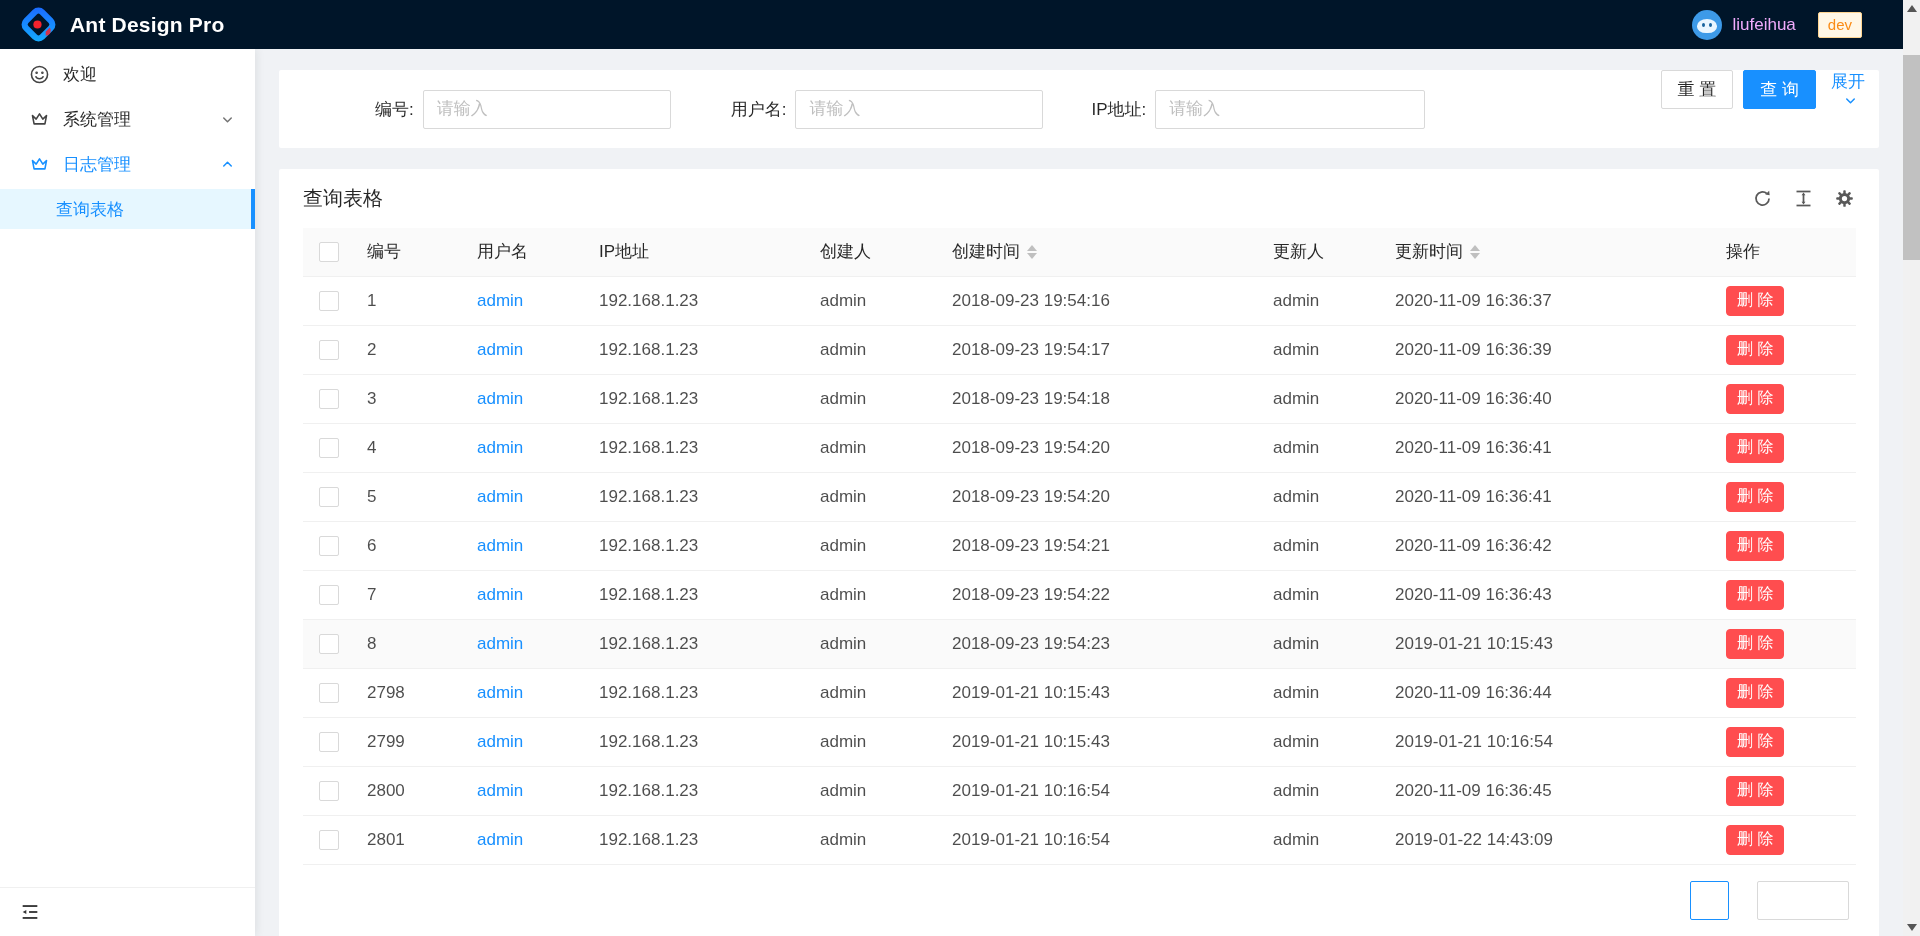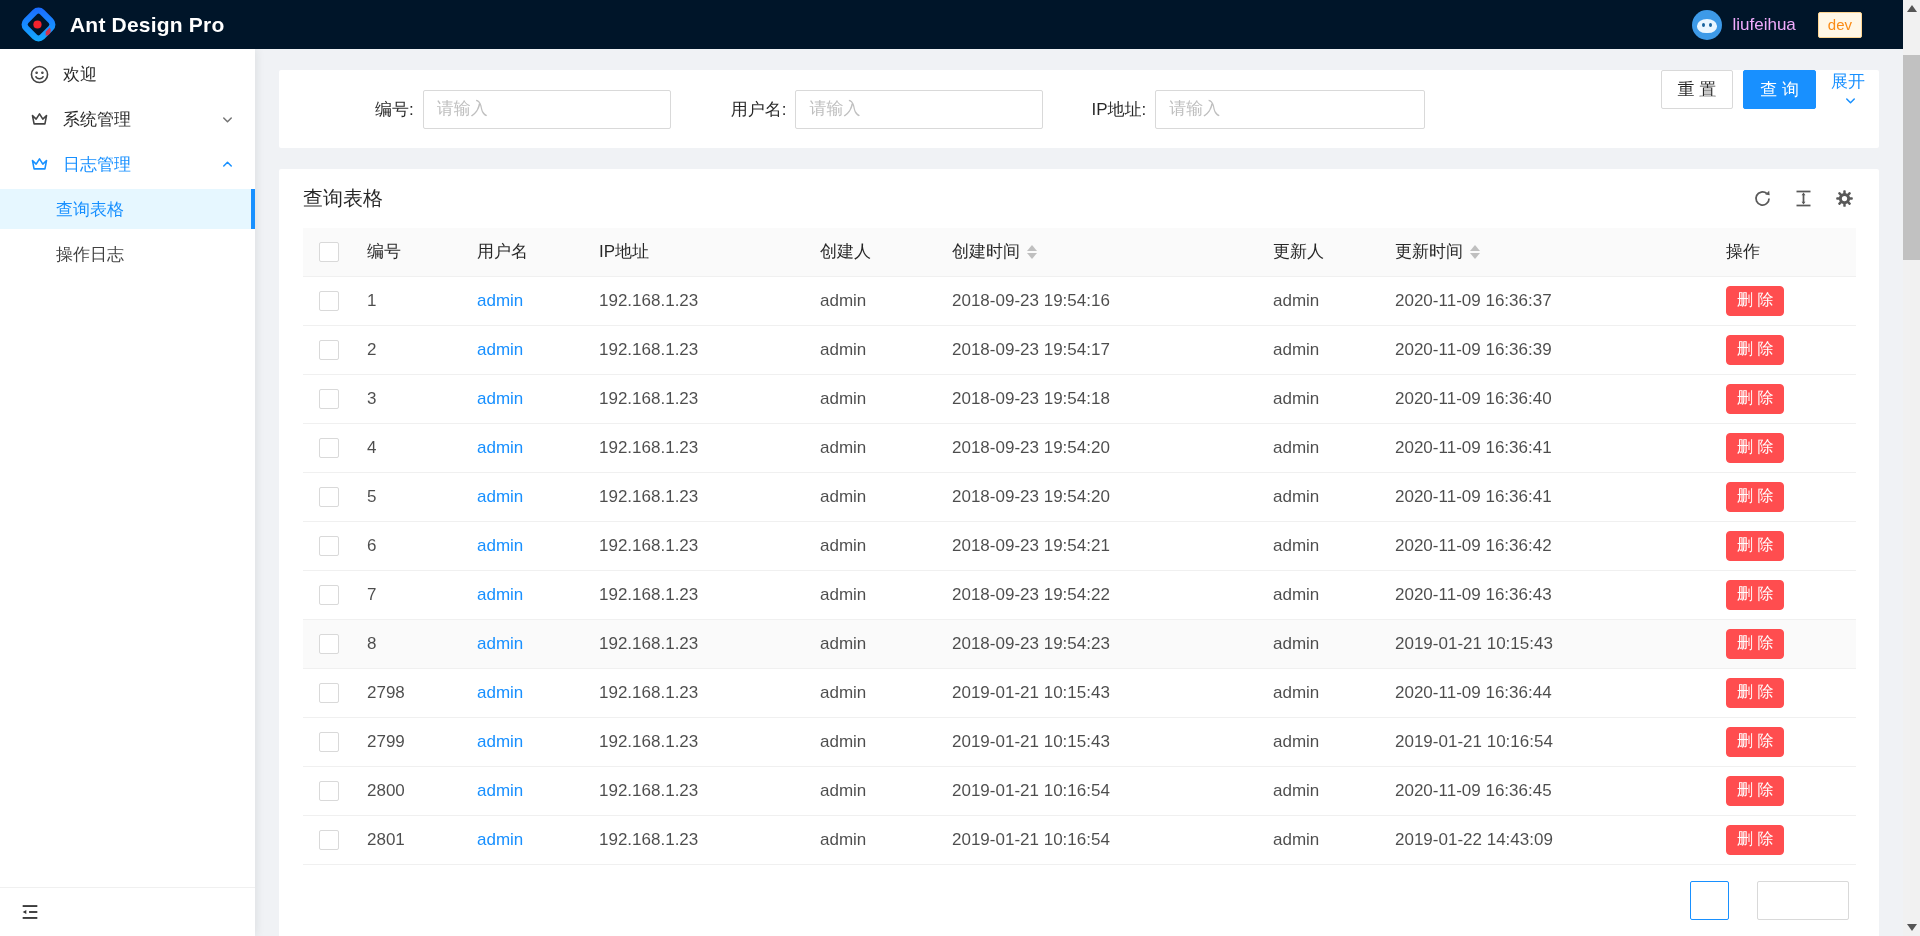--- a/index.html
+++ b/index.html
@@ -134,23 +134,20 @@
       <svg class="mi-icon" viewBox="0 0 24 24" fill="none" stroke="#1890ff" stroke-width="1.8">
         <path d="M4 7.5 L8.2 11.5 L12 5.5 L15.8 11.5 L20 7.5 L18.2 17 H5.8 Z" stroke-linejoin="round"></path>
       </svg>
       <span class="mi-label">日志管理</span>
       <svg class="mi-arrow" viewBox="0 0 24 24" fill="none" stroke="#1890ff" stroke-width="2.4">
         <polyline points="6,14.5 12,8.5 18,14.5" stroke-linecap="round" stroke-linejoin="round"></polyline>
       </svg>
     </div>
     <div class="submenu-item selected">
       <span>查询表格</span>
-    </div>
-    <div class="submenu-item">
-      <span>操作日志</span>
     </div>
   </nav>
   <div class="sidebar-footer">
     <svg class="fold-icon" viewBox="0 0 24 24" fill="none" stroke="rgba(0,0,0,.8)" stroke-width="2">
       <line x1="4" y1="5.5" x2="20" y2="5.5"></line>
       <line x1="11" y1="12" x2="20" y2="12"></line>
       <line x1="4" y1="18.5" x2="20" y2="18.5"></line>
       <polygon points="8,9.8 4,12 8,14.2" fill="rgba(0,0,0,.8)" stroke="none"></polygon>
     </svg>
   </div>

